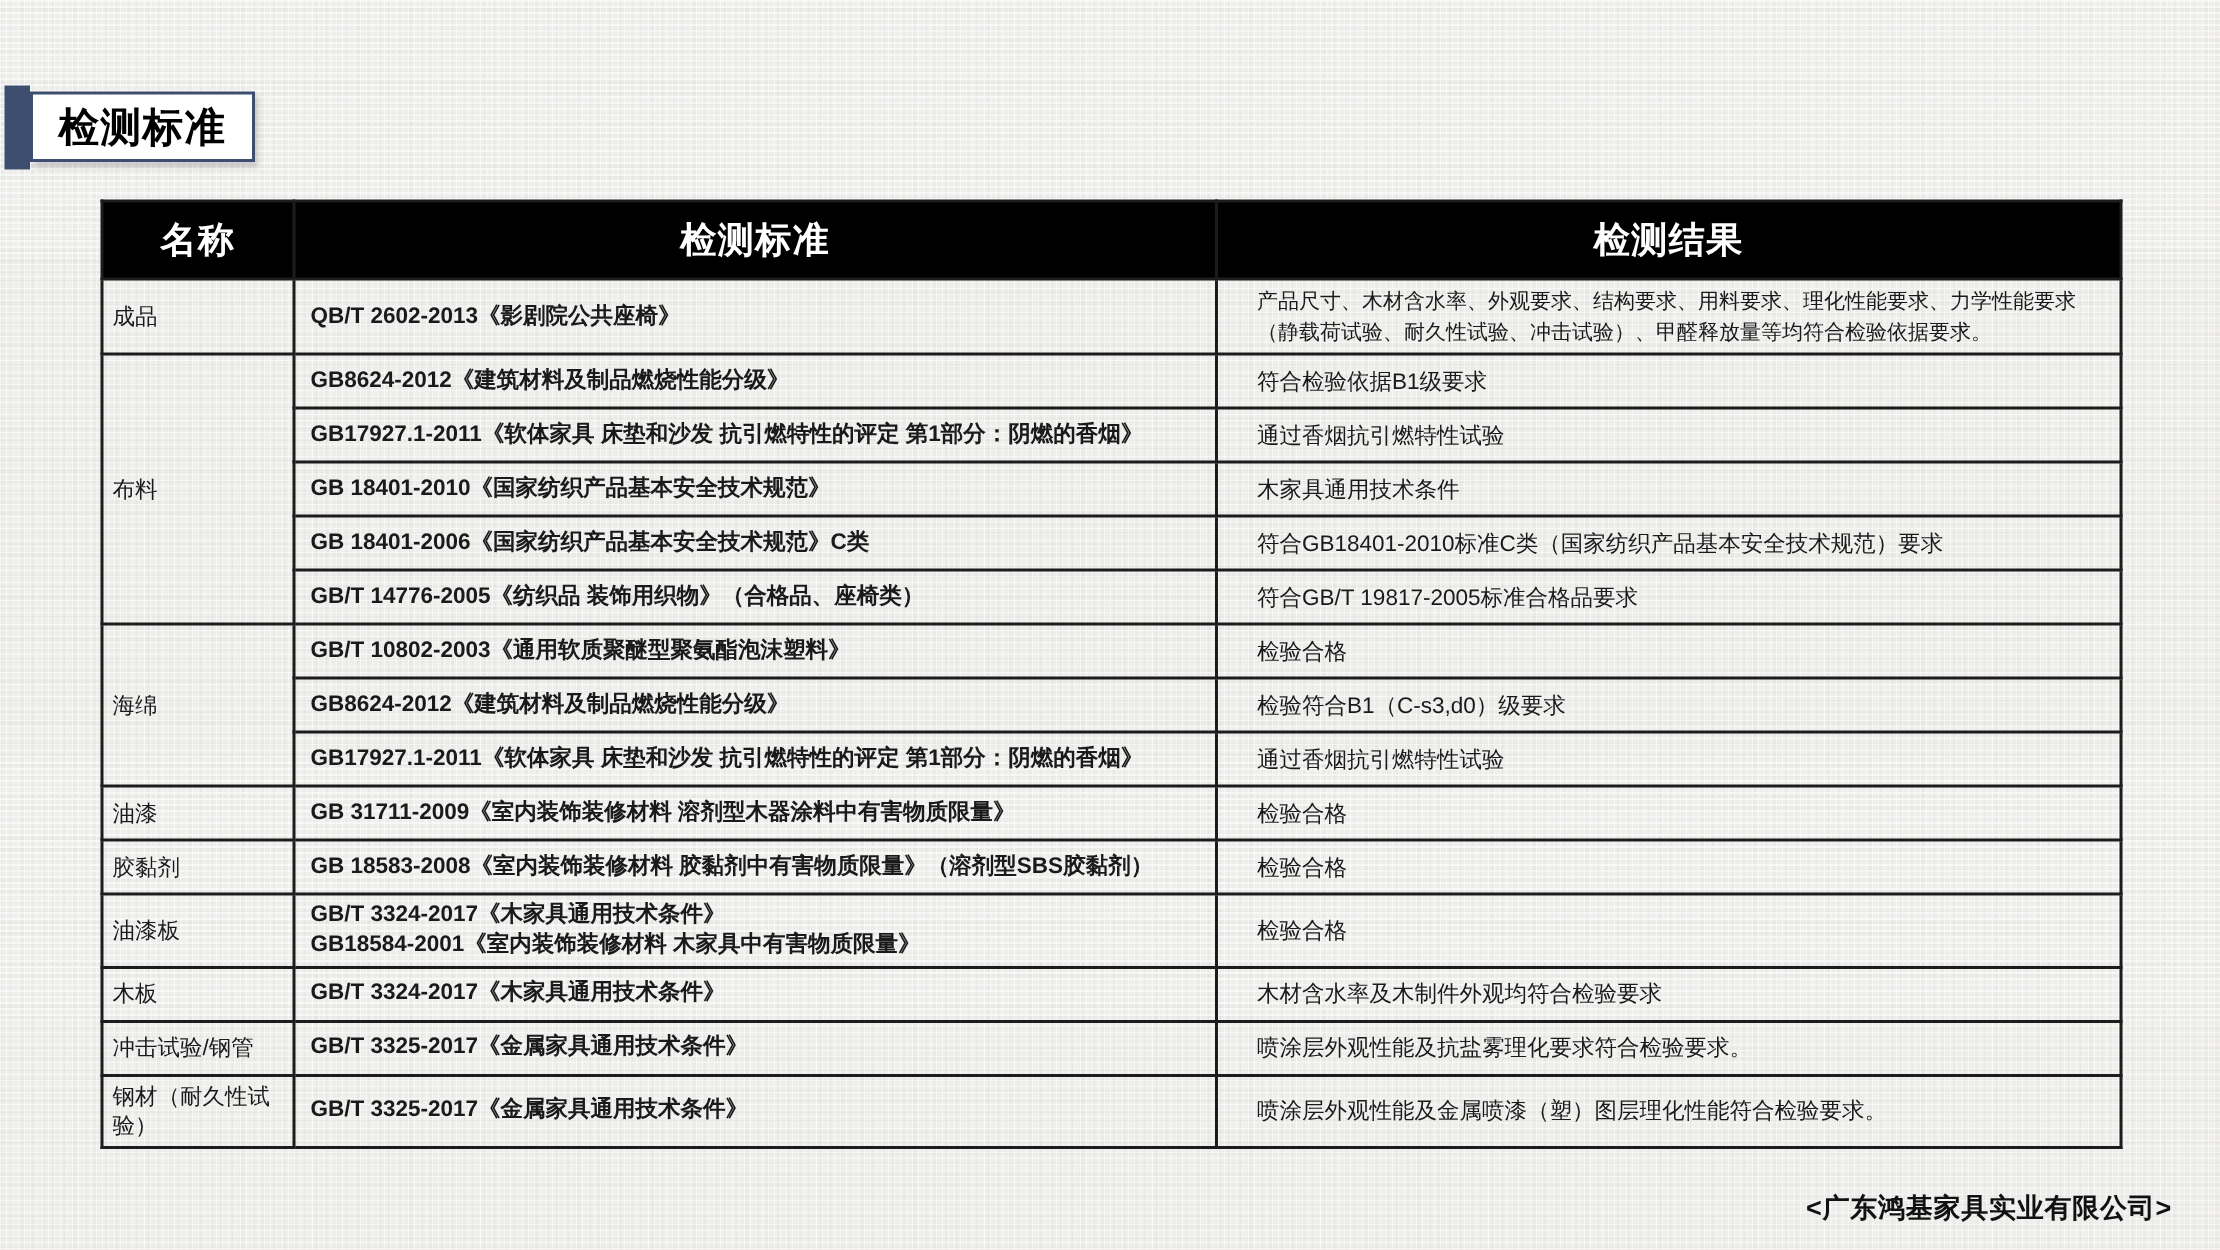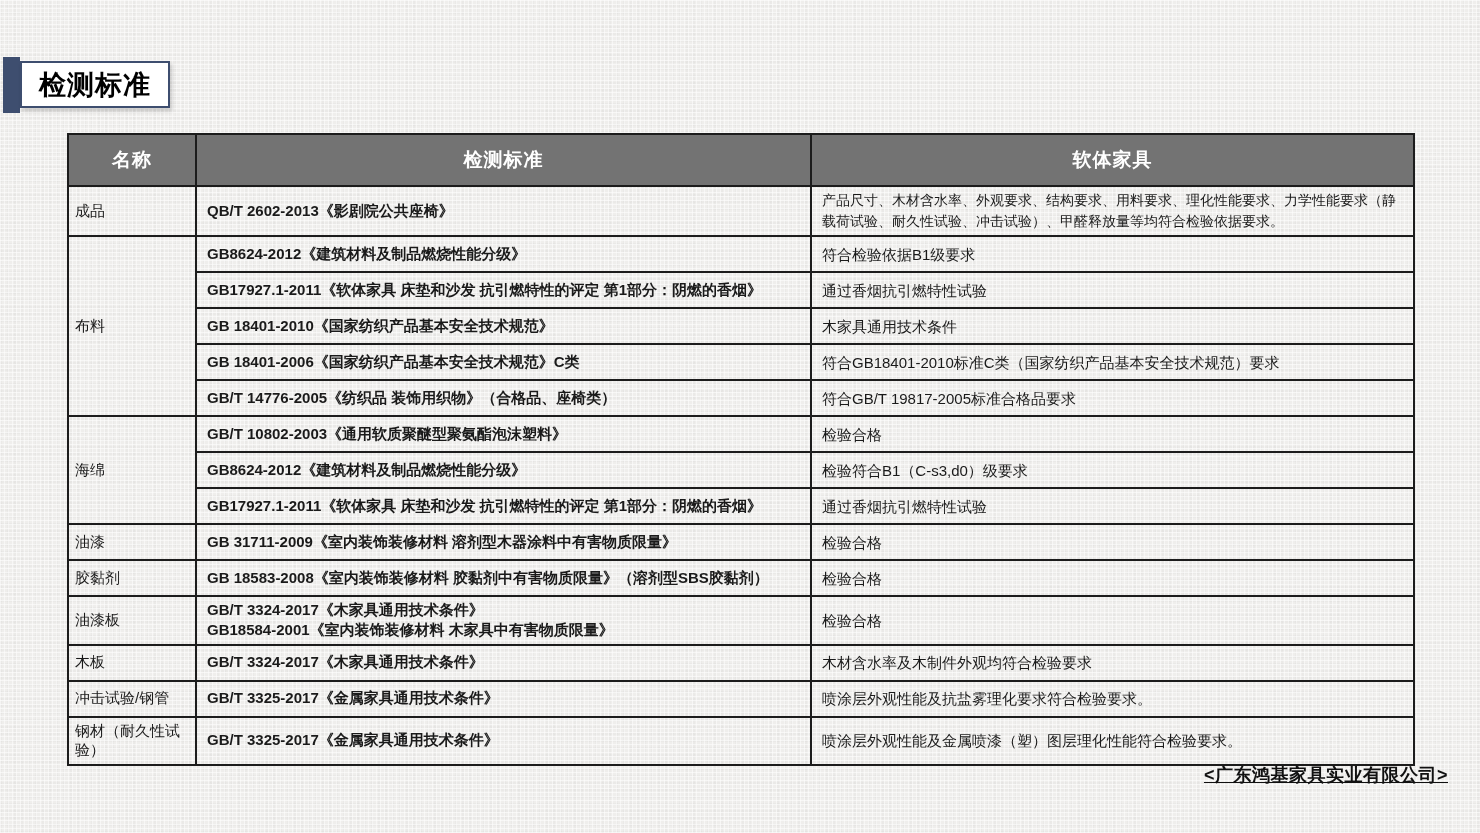--- a/index.html
+++ b/index.html
@@ -33,62 +33,61 @@
   
   table.std-table{
     position:absolute;left:67px;top:133px;width:1346px;
     border-collapse:collapse;table-layout:fixed;
   }
   .std-table th,.std-table td{
     border:2px solid #1c1c1c;box-sizing:border-box;
     vertical-align:middle;
   }
   .std-table thead th{
-    background:#737373;color:#ffffff;font-size:19px;font-weight:bold;
+    background:#000000;color:#ffffff;font-size:24px;font-weight:bold;
     height:52px;text-align:center;letter-spacing:1px;
   }
   .std-table tbody tr{height:36px;}
   td.col-name{
     text-align:left;font-size:15px;padding:4px 6px;
   }
   td.col-standard{
     font-size:15px;padding:3px 10px;white-space:pre-line;line-height:1.35;font-weight:bold;
   }
   td.col-result{
-    font-size:15px;padding:3px 10px;line-height:1.4;
+    font-size:15px;padding:3px 26px;line-height:1.4;
   }
   td.col-result.small{font-size:14px;line-height:1.5;}
 
   
   .footer-company{
-    position:absolute;right:32px;top:763px;
+    position:absolute;right:32px;top:793px;
     font-size:18px;font-weight:bold;color:#111;
     letter-spacing:.5px;
-    text-decoration:underline;
   }
 </style>
 </head>
 <body>
 
 <div class="title-bar"></div>
 <div class="title-box">
   <span>检测标准</span>
 </div>
 
 <table class="std-table">
   <colgroup>
     <col style="width:128px">
     <col style="width:615px">
     <col style="width:603px">
   </colgroup>
   <thead>
     <tr>
       <th>名称</th>
       <th>检测标准</th>
-      <th>软体家具</th>
+      <th>检测结果</th>
     </tr>
   </thead>
   <tbody>
       <tr>
         <td class="col-name" rowspan="1">成品</td>
         <td class="col-standard">QB/T 2602-2013《影剧院公共座椅》</td>
         <td class="col-result small">产品尺寸、木材含水率、外观要求、结构要求、用料要求、理化性能要求、力学性能要求（静载荷试验、耐久性试验、冲击试验）、甲醛释放量等均符合检验依据要求。</td>
       </tr>
       <tr>
         <td class="col-name" rowspan="5">布料</td>

